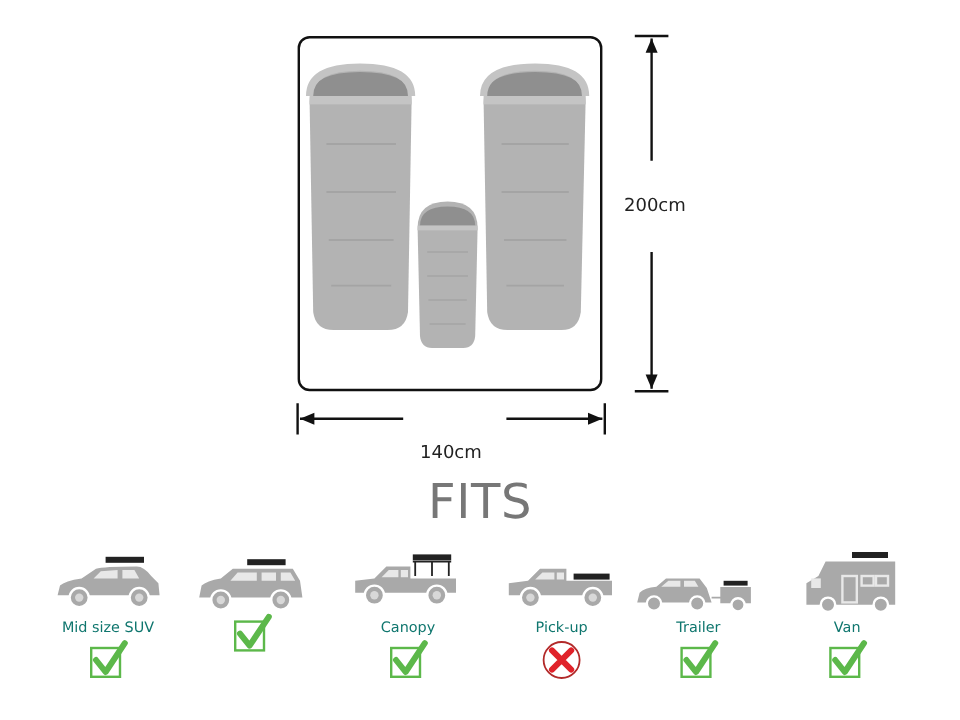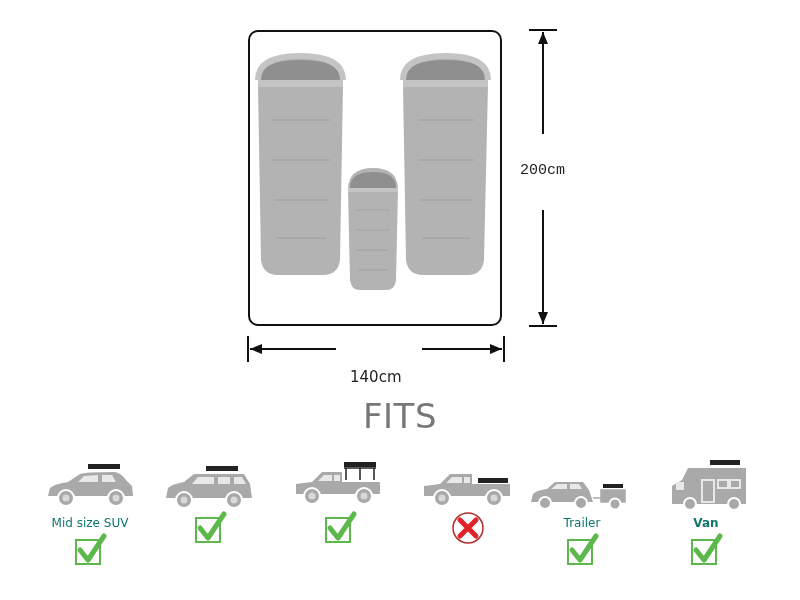--- a/index.html
+++ b/index.html
@@ -1,20 +1,20 @@
 <!DOCTYPE html>
 <html><head>
 <meta charset="utf-8">
 <style>
   html, body { margin:0; padding:0; background:#ffffff; }
   body { width:800px; height:600px; position:relative; overflow:hidden; font-family:"DejaVu Sans", sans-serif; color:#222; }
   .abs { position:absolute; }
   .tent-box { left:248px; top:30px; width:254px; height:296px; border:2px solid #111; border-radius:10px; box-sizing:border-box; }
   .dim-label { font-size:15px; color:#222; background:#fff; }
-  .fits-title { left:0; width:800px; top:396px; text-align:center; font-size:34px; color:#777; letter-spacing:0.5px; }
+  .fits-title { left:0; width:800px; top:396px; text-align:center; font-size:40px; color:#777; letter-spacing:0.5px; }
   .vehicle { position:absolute; top:460px; width:120px; text-align:center; }
   .vehicle svg { display:block; margin:0 auto; }
   .vehicle-label { display:block; font-size:12px; color:#0f766e; margin-top:6px; height:16px; }
   .status { display:block; margin:22px auto 0; width:36px; height:36px; }
 </style>
 </head>
 <body>
 
 <div class="abs tent-box"></div>
 
@@ -54,21 +54,21 @@
 </svg>
 
 <svg class="abs" style="left:525px;top:28px;" width="36" height="302">
   <line x1="4" y1="2" x2="32" y2="2" stroke="#111" stroke-width="2"></line>
   <line x1="4" y1="298" x2="32" y2="298" stroke="#111" stroke-width="2"></line>
   <line x1="18" y1="4" x2="18" y2="106" stroke="#111" stroke-width="2"></line>
   <line x1="18" y1="182" x2="18" y2="296" stroke="#111" stroke-width="2"></line>
   <polygon points="18,4 13,16 23,16" fill="#111"></polygon>
   <polygon points="18,296 13,284 23,284" fill="#111"></polygon>
 </svg>
-<div class="abs dim-label" style="left:520px;top:162px;font-family:Liberation Mono, monospace;">200cm</div>
+<div class="abs dim-label" style="left:520px;top:162px;">200cm</div>
 
 <svg class="abs" style="left:246px;top:334px;" width="260" height="30">
   <line x1="2" y1="2" x2="2" y2="28" stroke="#111" stroke-width="2"></line>
   <line x1="258" y1="2" x2="258" y2="28" stroke="#111" stroke-width="2"></line>
   <line x1="4" y1="15" x2="90" y2="15" stroke="#111" stroke-width="2"></line>
   <line x1="176" y1="15" x2="256" y2="15" stroke="#111" stroke-width="2"></line>
   <polygon points="4,15 16,10 16,20" fill="#111"></polygon>
   <polygon points="256,15 244,10 244,20" fill="#111"></polygon>
 </svg>
 <div class="abs dim-label" style="left:350px;top:340px;margin-top:28px;">140cm</div>
@@ -112,36 +112,38 @@
   <svg width="100" height="50">
     <rect x="54" y="2" width="32" height="5" fill="#222"></rect>
     <path d="M56,8 L56,20 M70,8 L70,20 M84,8 L84,20 M54,8 L86,8" fill="none" stroke="#222" stroke-width="1.5"></path>
     <path d="M6,34 L6,24 L22,22 L32,12 L52,12 L52,22 L90,22 L90,34 Z" fill="#a9a9a9"></path>
     <path d="M34,15 L42,15 L42,21 L28,21 Z M44,15 L50,15 L50,21 L44,21 Z" fill="#e8e8e8"></path>
     <circle cx="22" cy="36" r="8" fill="#a9a9a9" stroke="#fff" stroke-width="2"></circle>
     <circle cx="22" cy="36" r="3.5" fill="#d8d8d8"></circle>
     <circle cx="74" cy="36" r="8" fill="#a9a9a9" stroke="#fff" stroke-width="2"></circle>
     <circle cx="74" cy="36" r="3.5" fill="#d8d8d8"></circle>
   </svg>
+  <span class="vehicle-label">Canopy</span>
   <svg class="status" viewBox="0 0 36 36">
     <rect x="4" y="8" width="24" height="24" fill="none" stroke="#5cb84a" stroke-width="2"></rect>
     <path d="M8,18 L16,28 L32,4" fill="none" stroke="#5cb84a" stroke-width="5" stroke-linecap="round" stroke-linejoin="round"></path>
   </svg>
 </div>
 
 <div class="vehicle" style="left:408px;">
   <svg width="100" height="50">
     <rect x="60" y="18" width="30" height="5" fill="#222"></rect>
     <path d="M6,36 L6,26 L22,24 L32,14 L54,14 L54,24 L92,24 L92,36 Z" fill="#a9a9a9"></path>
     <path d="M34,17 L44,17 L44,23 L28,23 Z M46,17 L52,17 L52,23 L46,23 Z" fill="#e8e8e8"></path>
     <circle cx="24" cy="38" r="8" fill="#a9a9a9" stroke="#fff" stroke-width="2"></circle>
     <circle cx="24" cy="38" r="3.5" fill="#d8d8d8"></circle>
     <circle cx="76" cy="38" r="8" fill="#a9a9a9" stroke="#fff" stroke-width="2"></circle>
     <circle cx="76" cy="38" r="3.5" fill="#d8d8d8"></circle>
   </svg>
+  <span class="vehicle-label">Pick-up</span>
   <svg class="status" viewBox="0 0 36 36">
     <circle cx="18" cy="18" r="15" fill="none" stroke="#b22a2a" stroke-width="1.5"></circle>
     <path d="M10,10 L26,26 M26,10 L10,26" stroke="#e0222a" stroke-width="5" stroke-linecap="round"></path>
   </svg>
 </div>
 
 <div class="vehicle" style="left:522px;">
   <svg width="110" height="50">
     <rect x="76" y="24" width="20" height="4" fill="#222"></rect>
     <path d="M4,42 L6,34 Q10,30 20,29 L28,22 L56,22 L62,30 L66,42 Z" fill="#a9a9a9"></path>
@@ -151,21 +153,21 @@
     <circle cx="54" cy="43" r="6" fill="#a9a9a9" stroke="#fff" stroke-width="2"></circle>
     <circle cx="88" cy="44" r="5.5" fill="#a9a9a9" stroke="#fff" stroke-width="2"></circle>
   </svg>
   <span class="vehicle-label">Trailer</span>
   <svg class="status" viewBox="0 0 36 36">
     <rect x="4" y="8" width="24" height="24" fill="none" stroke="#5cb84a" stroke-width="2"></rect>
     <path d="M8,18 L16,28 L32,4" fill="none" stroke="#5cb84a" stroke-width="5" stroke-linecap="round" stroke-linejoin="round"></path>
   </svg>
 </div>
 
-<div class="vehicle" style="left:646px;font-weight:bold;">
+<div class="vehicle" style="left:646px;">
   <svg width="100" height="50">
     <rect x="54" y="0" width="30" height="5" fill="#222"></rect>
     <path d="M16,44 L16,26 L26,20 L32,8 L90,8 L90,44 Z" fill="#a9a9a9"></path>
     <rect x="20" y="22" width="8" height="8" fill="#e8e8e8"></rect>
     <rect x="46" y="20" width="12" height="22" fill="none" stroke="#e8e8e8" stroke-width="2"></rect>
     <rect x="62" y="20" width="10" height="8" fill="none" stroke="#e8e8e8" stroke-width="2"></rect>
     <rect x="74" y="20" width="10" height="8" fill="none" stroke="#e8e8e8" stroke-width="2"></rect>
     <circle cx="34" cy="44" r="6" fill="#a9a9a9" stroke="#fff" stroke-width="2"></circle>
     <circle cx="78" cy="44" r="6" fill="#a9a9a9" stroke="#fff" stroke-width="2"></circle>
   </svg>

